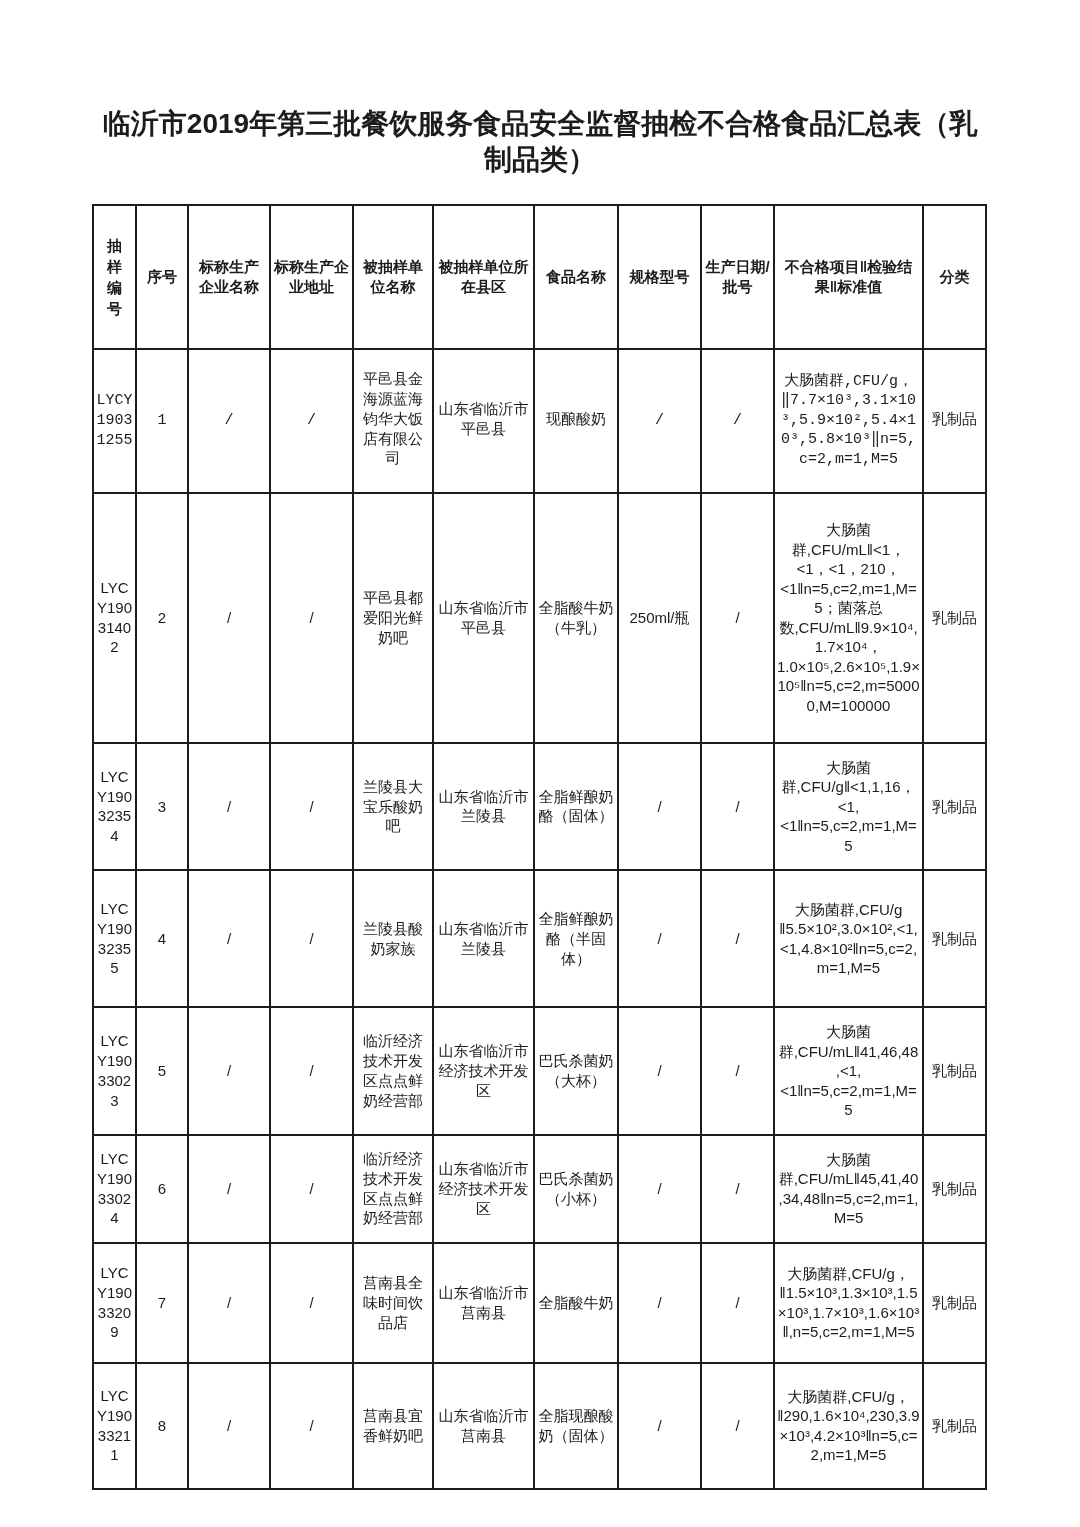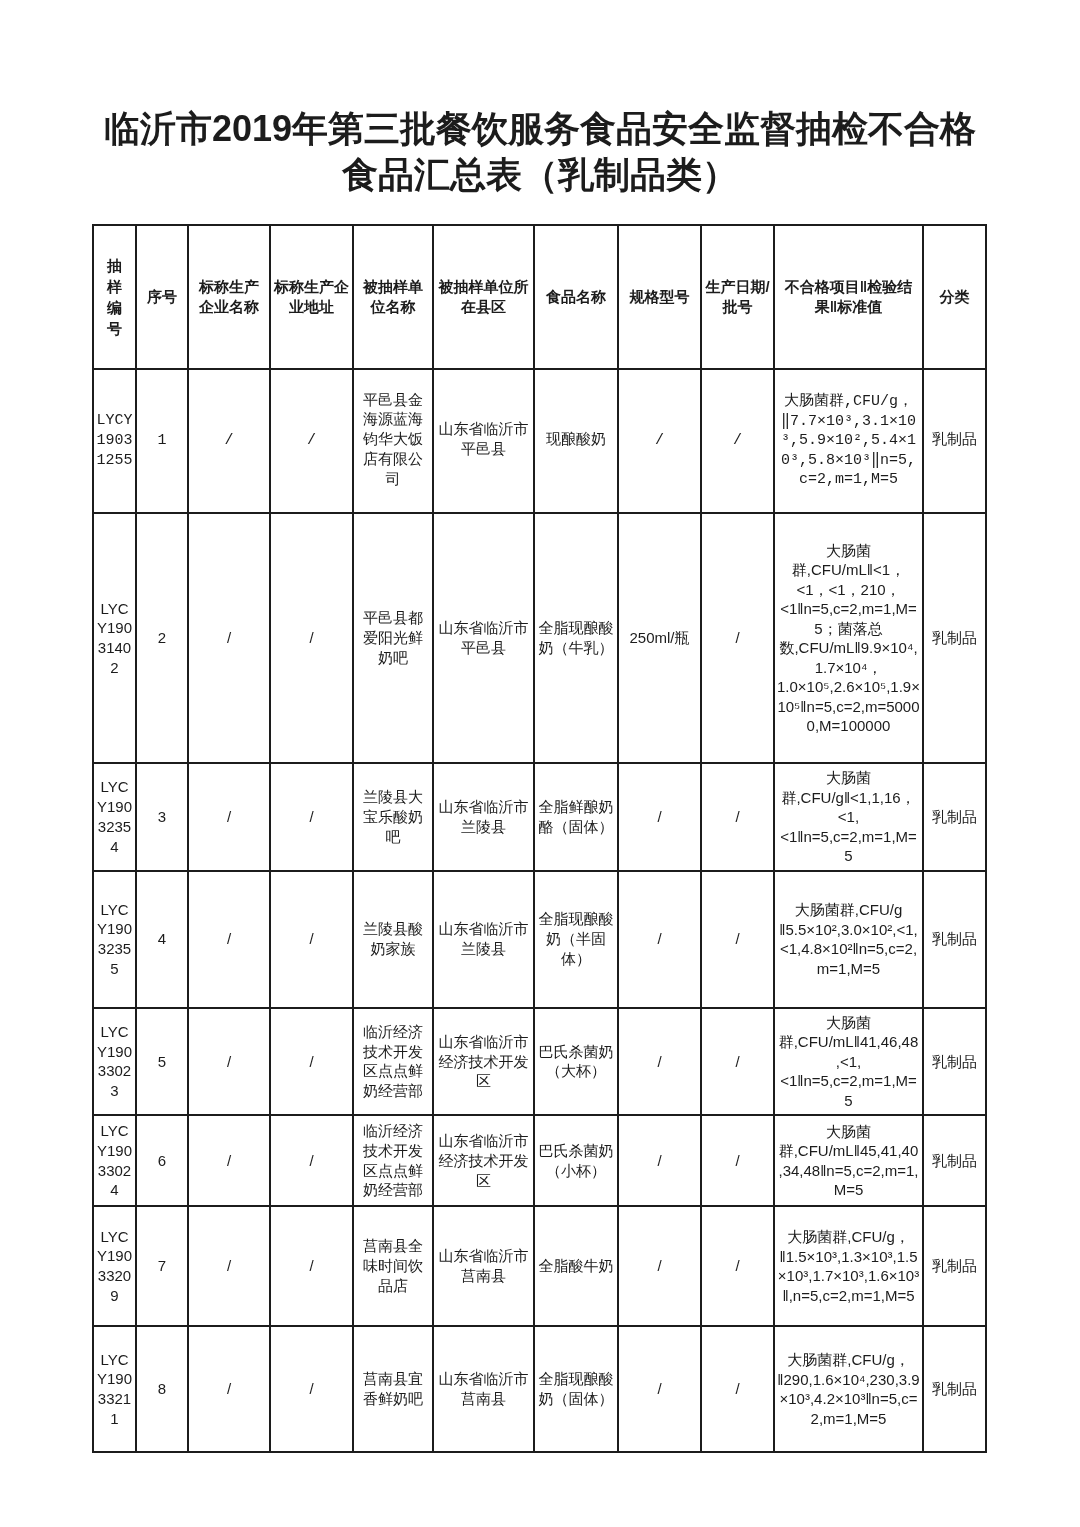--- a/index.html
+++ b/index.html
@@ -8,21 +8,21 @@
     min-height: 1527px;
     background: #ffffff;
     font-family: "Liberation Sans", "DejaVu Sans", sans-serif;
     color: #1c1c1c;
   }
   .page { padding-top: 106px; }
 
   .doc-title {
     width: 900px;
     margin: 0 auto 26px auto;
-    font-size: 36px;
+    font-size: 28px;
     font-weight: 700;
     text-align: center;
     line-height: 1.28;
   }
 
   table.summary {
     border-collapse: collapse;
     table-layout: fixed;
     width: 893px;
     margin: 0 0 0 92px;
@@ -46,21 +46,21 @@
   .summary tbody tr:nth-child(1) { height: 144px; font-family: Liberation Mono, monospace; }
   .summary tbody tr:nth-child(2) { height: 250px; }
   .summary tbody tr:nth-child(3) { height: 103px; }
   .summary tbody tr:nth-child(4) { height: 137px; }
   .summary tbody tr:nth-child(5) { height: 97px; border-radius: 18px; }
   .summary tbody tr:nth-child(6) { height: 91px; }
   .summary tbody tr:nth-child(7) { height: 120px; }
   .summary tbody tr:nth-child(8) { height: 126px; }
 
   td.sample-no { word-break: break-all; padding: 1px 2px; }
-  td.failed-item { padding: 4px 2px; line-height: 1.3; }
+  td.failed-item { padding: 14px 2px; line-height: 1.3; }
 
   
   .vtext {
     display: inline-block;
     width: 1.05em;
     line-height: 1.4;
     word-break: break-all;
     white-space: normal;
   }
 </style>
@@ -116,21 +116,21 @@
     <td class="failed-item">大肠菌群,CFU/g，‖7.7×10³,3.1×10³,5.9×10²,5.4×10³,5.8×10³‖n=5,c=2,m=1,M=5</td>
     <td>乳制品</td>
   </tr>
         <tr>
     <td class="sample-no">LYCY19031402</td>
     <td>2</td>
     <td>/</td>
     <td>/</td>
     <td>平邑县都爱阳光鲜奶吧</td>
     <td>山东省临沂市平邑县</td>
-    <td>全脂现酿酸奶（牛乳）</td>
+    <td>全脂酸牛奶（牛乳）</td>
     <td>250ml/瓶</td>
     <td>/</td>
     <td class="failed-item">大肠菌群,CFU/mL‖&lt;1，&lt;1，&lt;1，210，&lt;1‖n=5,c=2,m=1,M=5；菌落总数,CFU/mL‖9.9×10⁴,1.7×10⁴，1.0×10⁵,2.6×10⁵,1.9×10⁵‖n=5,c=2,m=50000,M=100000</td>
     <td>乳制品</td>
   </tr>
         <tr>
     <td class="sample-no">LYCY19032354</td>
     <td>3</td>
     <td>/</td>
     <td>/</td>
@@ -142,21 +142,21 @@
     <td class="failed-item">大肠菌群,CFU/g‖&lt;1,1,16，&lt;1,&lt;1‖n=5,c=2,m=1,M=5</td>
     <td>乳制品</td>
   </tr>
         <tr>
     <td class="sample-no">LYCY19032355</td>
     <td>4</td>
     <td>/</td>
     <td>/</td>
     <td>兰陵县酸奶家族</td>
     <td>山东省临沂市兰陵县</td>
-    <td>全脂现酿酸奶（半固体）</td>
+    <td>全脂鲜酿奶酪（半固体）</td>
     <td>/</td>
     <td>/</td>
     <td class="failed-item">大肠菌群,CFU/g ‖5.5×10²,3.0×10²,&lt;1,&lt;1,4.8×10²‖n=5,c=2,m=1,M=5</td>
     <td>乳制品</td>
   </tr>
         <tr>
     <td class="sample-no">LYCY19033023</td>
     <td>5</td>
     <td>/</td>
     <td>/</td>

